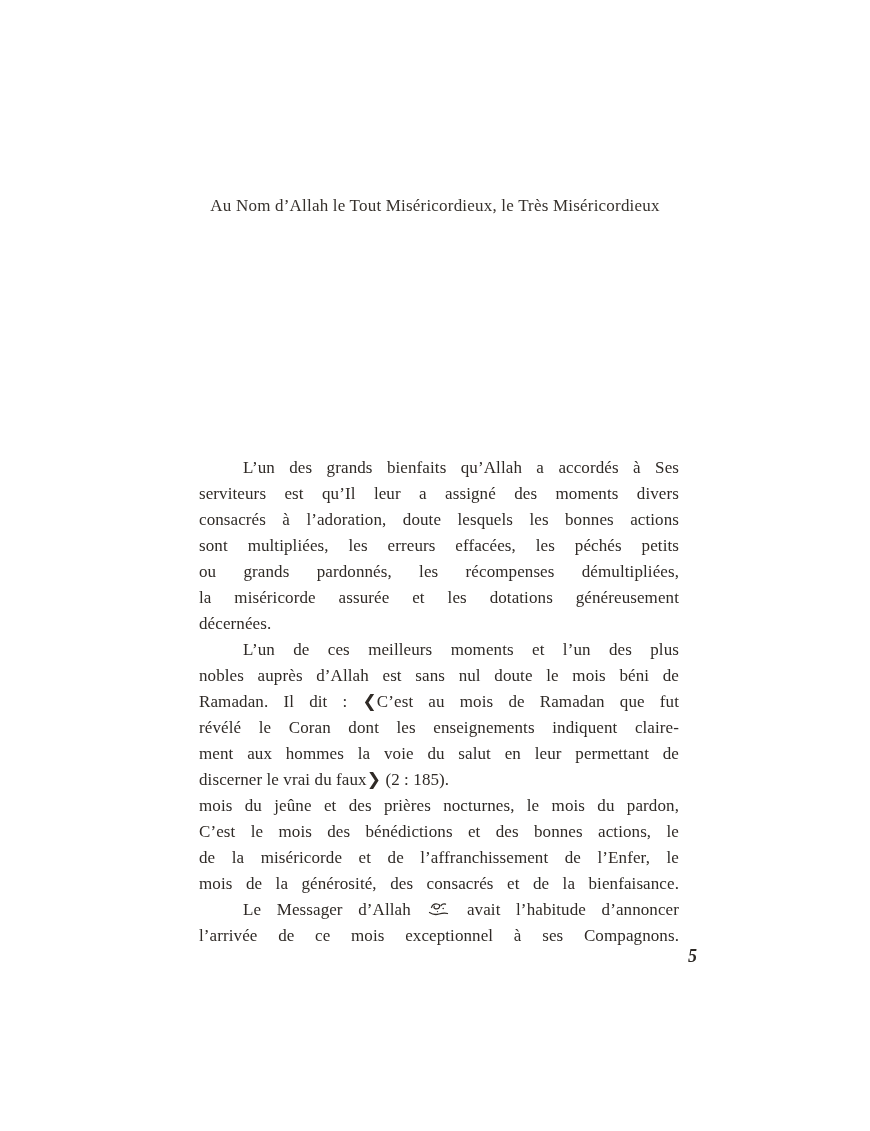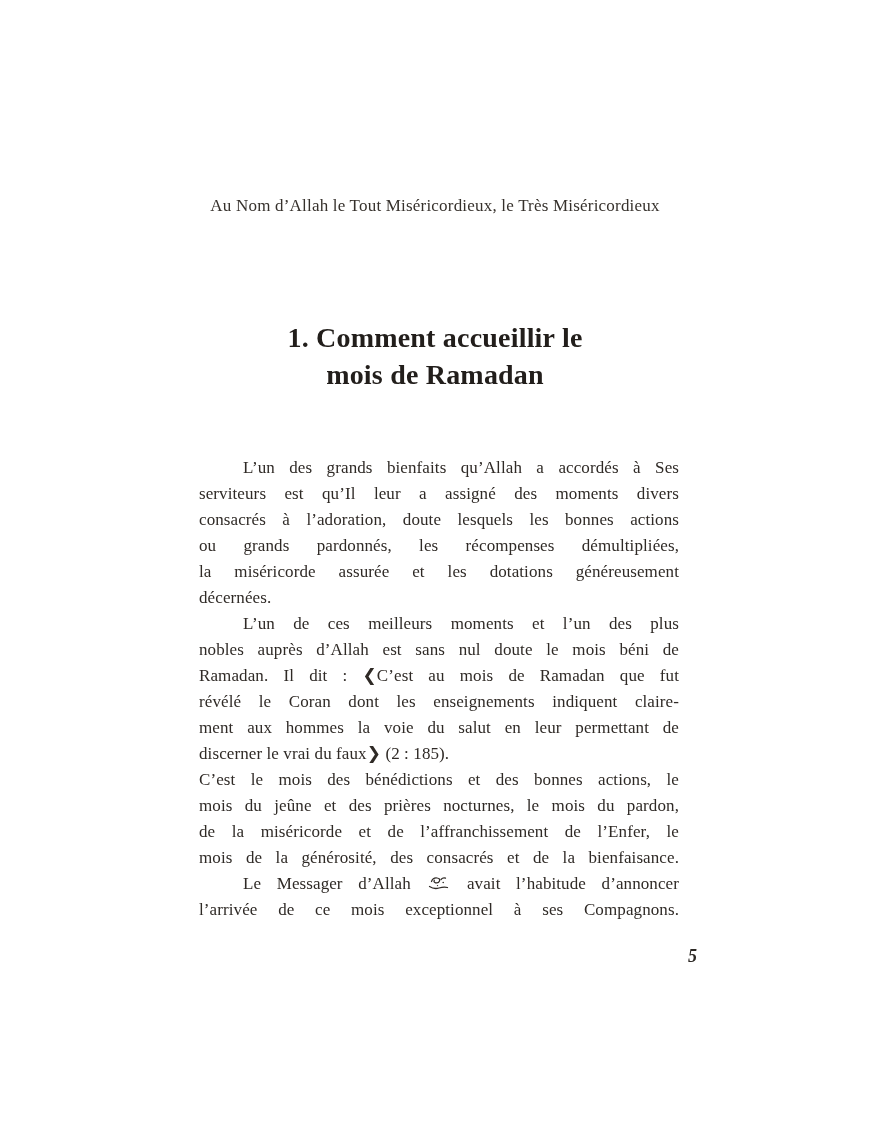--- a/index.html
+++ b/index.html
@@ -74,48 +74,45 @@
     color: #2c2824;
   }
 </style>
 </head>
 <body>
 
 <div class="page">
 
   <div class="bismillah">Au Nom d’Allah le Tout Miséricordieux, le Très Miséricordieux</div>
 
-  <div class="chapter-title">
-    <div>1. Comment accueillir le</div>
-    <div>mois de Ramadan</div>
-  </div>
 
   <div class="body-text">
 
     <div class="para">
       <div class="line ind">L’un des grands bienfaits qu’Allah a accordés à Ses</div>
       <div class="line">serviteurs est qu’Il leur a assigné des moments divers</div>
       <div class="line">consacrés à l’adoration, doute lesquels les bonnes actions</div>
+      <div class="line">sont multipliées, les erreurs effacées, les péchés petits</div>
       <div class="line">ou grands pardonnés, les récompenses démultipliées,</div>
       <div class="line">la miséricorde assurée et les dotations généreusement</div>
       <div class="line end">décernées.</div>
     </div>
 
     <div class="para">
       <div class="line ind">L’un de ces meilleurs moments et l’un des plus</div>
       <div class="line">nobles auprès d’Allah est sans nul doute le mois béni de</div>
       <div class="line">Ramadan. Il dit : ❮C’est au mois de Ramadan que fut</div>
       <div class="line">révélé le Coran dont les enseignements indiquent claire-</div>
       <div class="line">ment aux hommes la voie du salut en leur permettant de</div>
       <div class="line end">discerner le vrai du faux❯ (2 : 185).</div>
     </div>
 
     <div class="para">
+      <div class="line">mois du jeûne et des prières nocturnes, le mois du pardon,</div>
       <div class="line">C’est le mois des bénédictions et des bonnes actions, le</div>
-      <div class="line">mois du jeûne et des prières nocturnes, le mois du pardon,</div>
       <div class="line">de la miséricorde et de l’affranchissement de l’Enfer, le</div>
       <div class="line">mois de la générosité, des consacrés et de la bienfaisance.</div>
     </div>
 
     <div class="para">
       <div class="line ind"><span>Le Messager d’Allah</span>
         <svg class="saw-icon" width="21" height="16" viewBox="0 0 21 16" fill="none" stroke="#2f2a26" stroke-width="1.25" stroke-linecap="round">
           <path d="M3.5 6.5 Q5 2.5 9 3 Q12.5 3.5 11.5 6 Q10.5 8.5 7.5 7.8 Q5.3 7.2 6.3 5.2"></path>
           <path d="M13 4.5 Q15 2.2 17.5 3.2"></path>
           <path d="M1.5 11.5 Q6 14.5 11 13 Q16 11.5 19.5 12.5"></path>

